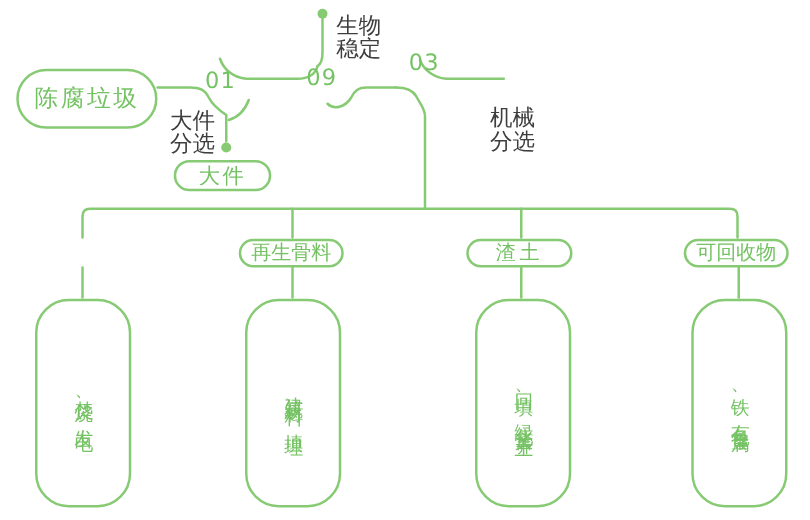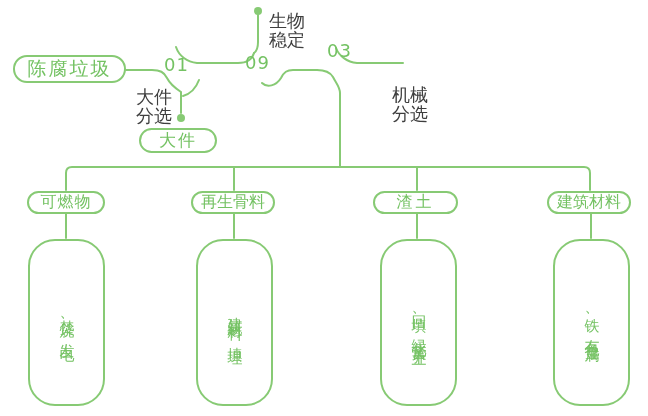--- a/index.html
+++ b/index.html
@@ -15,21 +15,21 @@
   }
   svg.wires{position:absolute;left:0;top:0;width:648px;height:416px;}
   svg.wires path{fill:none;stroke:var(--green);stroke-width:2;stroke-linecap:round;}
   svg.wires circle{fill:var(--green);stroke:none;}
   .pill{
     position:absolute;box-sizing:border-box;border:2px solid var(--green);
     border-radius:999px;color:var(--green_text);
     display:flex;align-items:center;justify-content:center;
     white-space:nowrap;background:var(--bg);
   }
-  .pill.source{left:13px;top:55px;width:113px;height:28px;font-size:19px;letter-spacing:2px;}
+  .pill.source{left:13px;top:55px;width:113px;height:48px;font-size:19px;letter-spacing:2px;}
   .pill.large{left:139px;top:128px;width:78px;height:25px;font-size:17px;letter-spacing:2px;}
   .pill.cat{top:191px;height:23px;font-size:16px;}
   .pill.cat1{left:27px;width:78px;letter-spacing:1px;}
   .pill.cat2{left:191px;width:84px;}
   .pill.cat3{left:373px;width:85px;letter-spacing:3px;}
   .pill.cat4{left:547px;width:84px;}
   .stepnum{
     position:absolute;color:var(--green_text);font-size:18px;line-height:1;
     letter-spacing:1px;font-weight:400;
   }
@@ -106,24 +106,23 @@
     <span>生物</span>
     <span>稳定</span>
   </div>
   <div class="steplabel lbl3">
     <span>机械</span>
     <span>分选</span>
   </div>
 
   <div class="pill large">大件</div>
 
-  <div class="pill cat cat1">可燃物</div>
   <div class="pill cat cat2">再生骨料</div>
   <div class="pill cat cat3">渣土</div>
-  <div class="pill cat cat4">建筑材料</div>
+  <div class="pill cat cat4">可回收物</div>
 
   <div class="vbox vbox1">
     <div class="vtext">焚烧、发电</div>
   </div>
   <div class="vbox vbox2">
     <div class="vtext">建筑材料、填埋</div>
   </div>
   <div class="vbox vbox3">
     <div class="vtext">回填、绿化营养土</div>
   </div>

